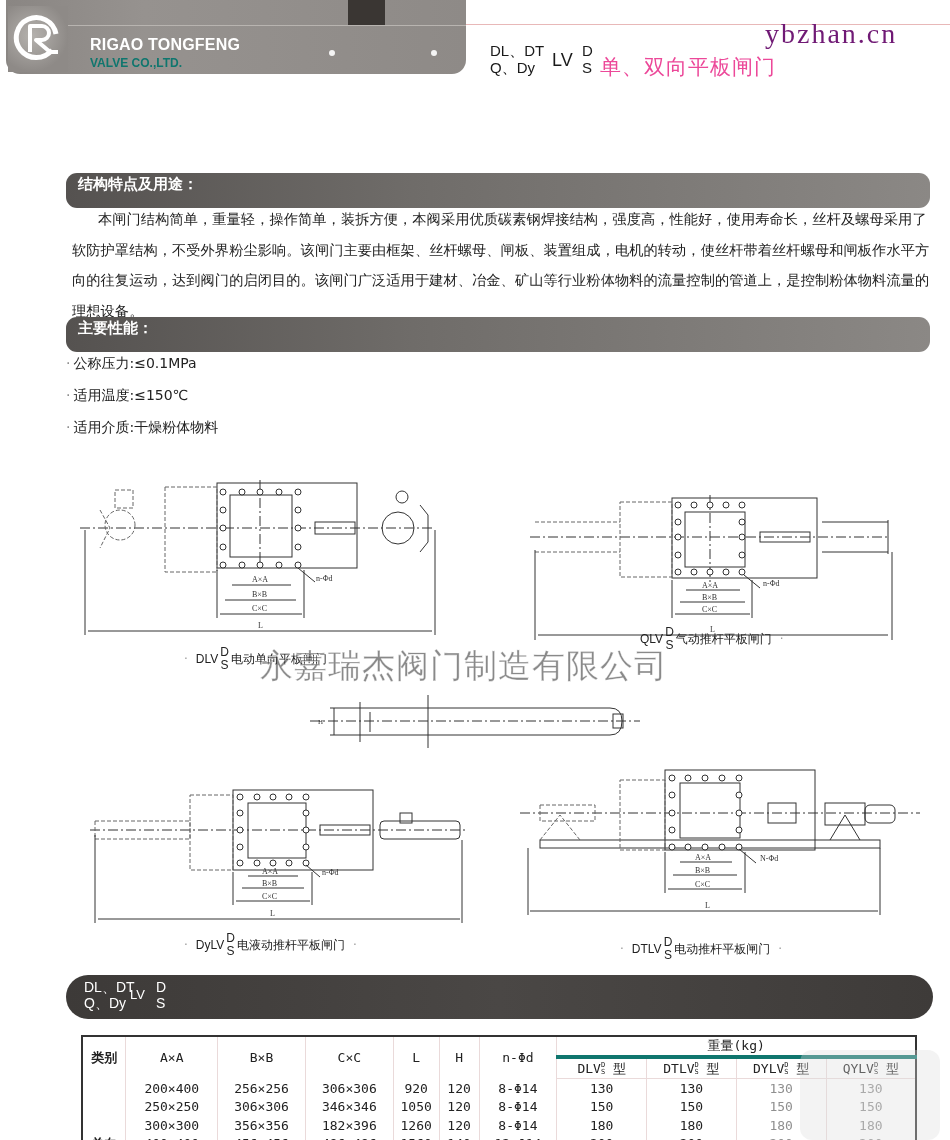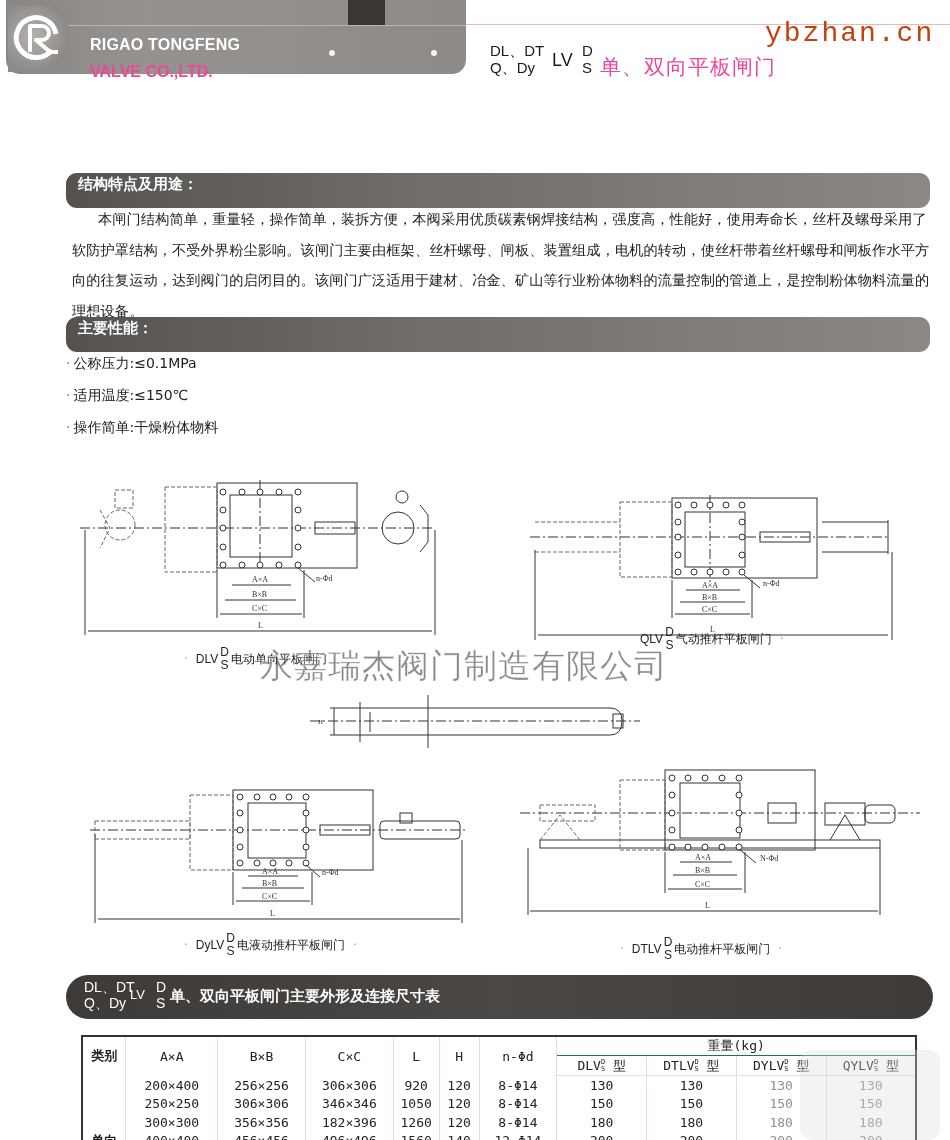--- a/index.html
+++ b/index.html
@@ -26,28 +26,28 @@
     position: absolute; left: 8px; top: 6px; width: 60px; height: 66px;
     background: radial-gradient(circle at 40% 45%, #b5b2ae 0%, #8e8a87 70%);
   }
   .logo svg { position: absolute; left: 4px; top: 4px; }
   .brand-1 {
     position: absolute; left: 90px; top: 36px; font-family: "Liberation Sans", sans-serif;
     font-weight: bold; font-size: 16px; color: #fff; letter-spacing: 0.2px;
   }
   .brand-2 {
     position: absolute; left: 90px; top: 56px; font-family: "Liberation Sans", sans-serif;
-    font-weight: bold; font-size: 16px; color: #ec4899; margin-top: 7px;
+    font-weight: bold; font-size: 12px; color: #0f766e;
   }
   .top-rule {
     position: absolute; left: 466px; top: 24px; width: 484px; height: 1px; background: #e8b8b8;
   }
   .watermark-site {
-    position: absolute; left: 765px; top: 18px; font-family: Liberation Mono, monospace;
-    font-size: 28px; color: #c2410c; letter-spacing: 2px;
+    position: absolute; left: 765px; top: 18px; font-family: Liberation Serif, serif;
+    font-size: 28px; color: #701a75; letter-spacing: 2px;
   }
   .model-code {
     position: absolute; font-family: "Liberation Sans", sans-serif; color: #1a1a1a;
   }
   .model-code .stack { position: absolute; font-size: 15px; line-height: 17px; white-space: nowrap; }
   .model-code .lv { position: absolute; font-size: 18px; }
   .page-title-main { position: absolute; left: 600px; top: 53px; font-size: 21px; color: #ec4899; letter-spacing: 1px; }
 
   .section-bar {
     position: absolute; height: 35px; border-radius: 11px;
@@ -139,21 +139,21 @@
 <div class="section-bar" style="left:66px; top:173px; width:864px;">
   <span class="label">结构特点及用途：</span>
 </div>
 <div class="para">本闸门结构简单，重量轻，操作简单，装拆方便，本阀采用优质碳素钢焊接结构，强度高，性能好，使用寿命长，丝杆及螺母采用了软防护罩结构，不受外界粉尘影响。该闸门主要由框架、丝杆螺母、闸板、装置组成，电机的转动，使丝杆带着丝杆螺母和闸板作水平方向的往复运动，达到阀门的启闭目的。该闸门广泛适用于建材、冶金、矿山等行业粉体物料的流量控制的管道上，是控制粉体物料流量的理想设备。</div>
 
 <div class="section-bar" style="left:66px; top:317px; width:864px;">
   <span class="label">主要性能：</span>
 </div>
 <div class="spec" style="top:355px">公称压力:≤0.1MPa</div>
 <div class="spec" style="top:387px">适用温度:≤150℃</div>
-<div class="spec" style="top:419px">操作简单:干燥粉体物料</div>
+<div class="spec" style="top:419px">适用介质:干燥粉体物料</div>
 
 <svg class="drawing" style="left:80px; top:470px;" width="360" height="170" viewBox="0 0 360 170">
   <g fill="none" stroke="#333" stroke-width="1">
     <rect x="137" y="13" width="140" height="85"></rect>
     <rect x="150" y="25" width="62" height="62"></rect>
     <line x1="0" y1="58" x2="355" y2="58" stroke-dasharray="10,3,2,3"></line>
     <line x1="180" y1="10" x2="180" y2="100" stroke-dasharray="10,3,2,3"></line>
     <g fill="#fff">
       <circle cx="143" cy="22" r="3"></circle>
         <circle cx="162" cy="22" r="3"></circle>
@@ -386,21 +386,20 @@
 <div class="table-bar">
   <div class="tb-stack">
     <div>DL、DT</div>
     <div>Q、Dy</div>
   </div>
   <div class="tb-lv">LV</div>
   <div class="tb-ds">
     <div>D</div>
     <div>S</div>
   </div>
-  <div class="tb-title">单、双向平板闸门主要外形及连接尺寸表</div>
 </div>
 
 <table class="dims">
   <colgroup>
     <col style="width:44px">
       <col style="width:92px">
       <col style="width:88px">
       <col style="width:88px">
     <col style="width:46px">
       <col style="width:40px">
@@ -412,21 +411,21 @@
   </colgroup>
   <thead>
     <tr class="r1">
       <th rowspan="2" class="cat">类别</th>
       <th rowspan="2">A×A</th>
       <th rowspan="2">B×B</th>
       <th rowspan="2">C×C</th>
       <th rowspan="2">L</th>
       <th rowspan="2">H</th>
       <th rowspan="2">n-Φd</th>
-      <th colspan="4" style="border-bottom:1px solid #0f766e;">重量(kg)</th>
+      <th colspan="4" style="border-bottom:4px solid #0f766e;">重量(kg)</th>
     </tr>
     <tr class="r2">
       <th><span>DLV</span><span class="sup"><span>D</span><br><span>S</span></span> <span>型</span></th>
       <th><span>DTLV</span><span class="sup"><span>D</span><br><span>S</span></span> <span>型</span></th>
       <th><span>DYLV</span><span class="sup"><span>D</span><br><span>S</span></span> <span>型</span></th>
       <th><span>QYLV</span><span class="sup"><span>D</span><br><span>S</span></span> <span>型</span></th>
     </tr>
   </thead>
   <tbody>
     <tr>

